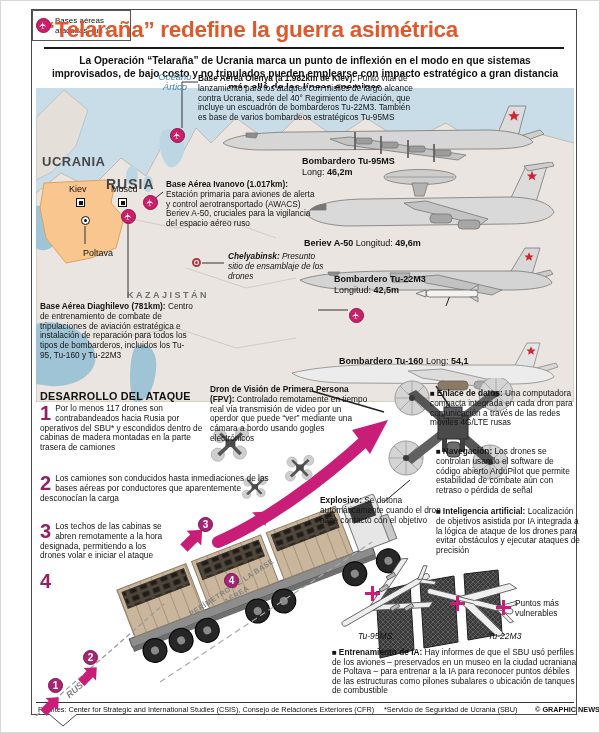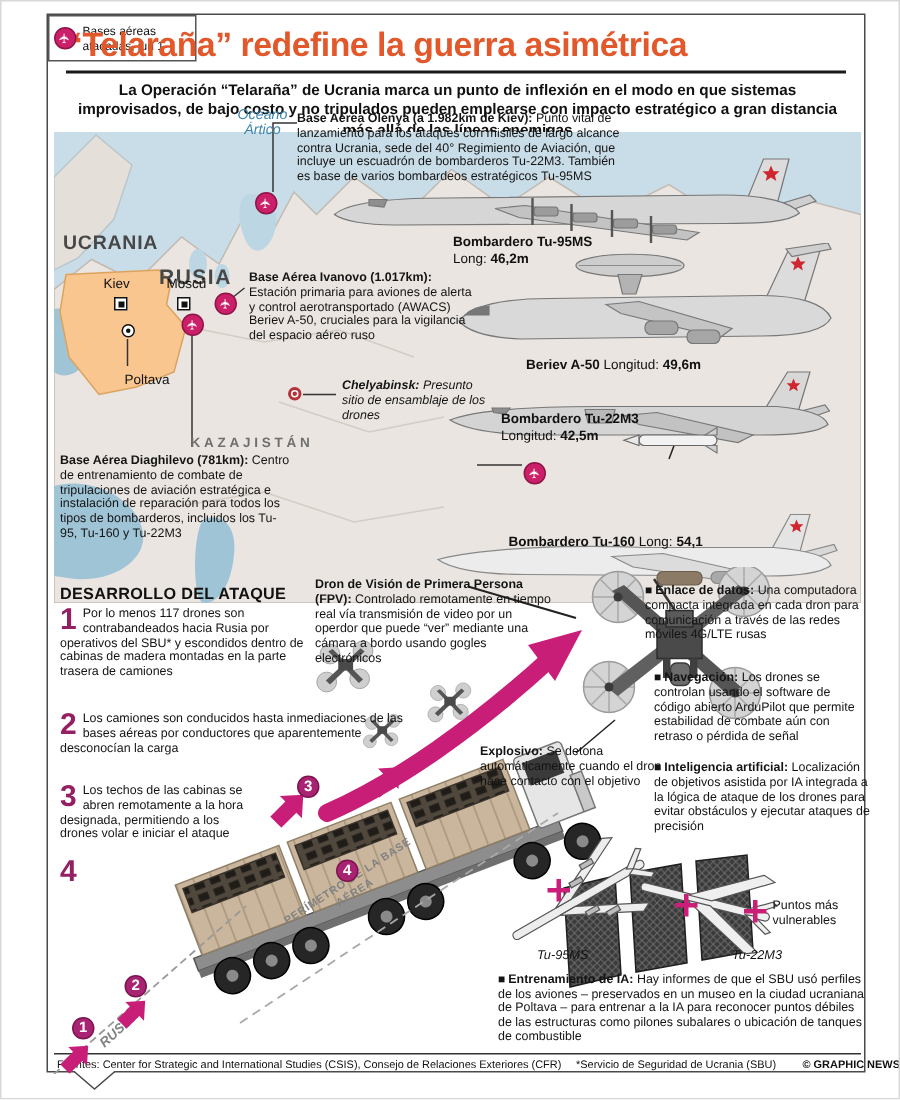--- a/index.html
+++ b/index.html
@@ -187,21 +187,21 @@
       <polygon points="208,38 224,4 245,4 234,40" fill="#dcdcdc"></polygon>
       <polygon points="222,4 250,0 252,4 226,9" fill="#cfcfcf"></polygon>
       <path d="M4,52 C12,42 34,37 65,37 L205,35 C232,35 248,41 252,50 C248,58 232,62 205,62 L45,64 C22,63 9,58 4,52 Z" fill="#d9d9d9"></path>
       <path d="M8,48 C12,44 18,42 24,42 L24,48 Z" fill="#777"></path>
       <polygon points="102,41 124,39 186,57 178,63 112,47" fill="#c4c4c4"></polygon>
       <rect x="128" y="52" width="22" height="9" rx="4" fill="#a6a6a6"></rect>
       <rect x="156" y="58" width="22" height="9" rx="4" fill="#a6a6a6"></rect>
     </g>
     <path fill="#cf2630" transform="translate(230,14)" d="M0,-5.2 L1.5,-1.6 5.1,-1.6 2.4,0.95 3.2,4.3 0,2.15 -3.2,4.3 -2.4,0.95 -5.1,-1.6 -1.5,-1.6 Z"></path>
   </svg>
-  <div class="abs ac-label" style="left:272px;top:228px;width:210px;text-align:center;">
+  <div class="abs ac-label" style="left:272px;top:228px;width:210px;">
     <span class="acn">Beriev A-50</span>
     <span class="acs"><span>Longitud:</span> <b>49,6m</b></span>
   </div>
 
   <svg class="abs z2" style="left:266px;top:236px;" width="272" height="62" viewBox="0 0 272 62">
     <g stroke="#777" stroke-width="0.8">
       <polygon points="210,30 227,2 242,2 233,32" fill="#d8d8d8"></polygon>
       <polygon points="228,30 252,24 255,28 232,36" fill="#cccccc"></polygon>
       <path d="M2,34 C20,27 60,25 100,25 L220,25 C242,27 252,31 254,37 C248,42 230,44 210,44 L55,44 C28,43 10,39 2,34 Z" fill="#d4d4d4"></path>
       <polygon points="30,26 42,26 39,30 31,29" fill="#8f8f8f"></polygon>

